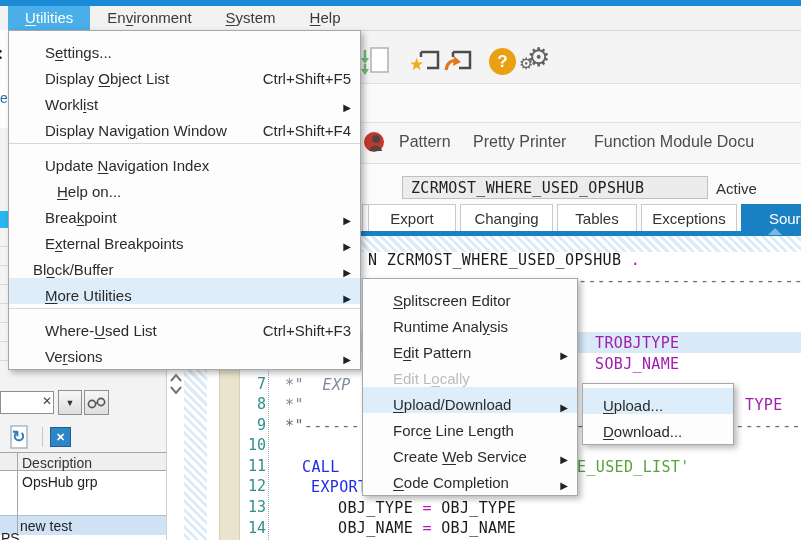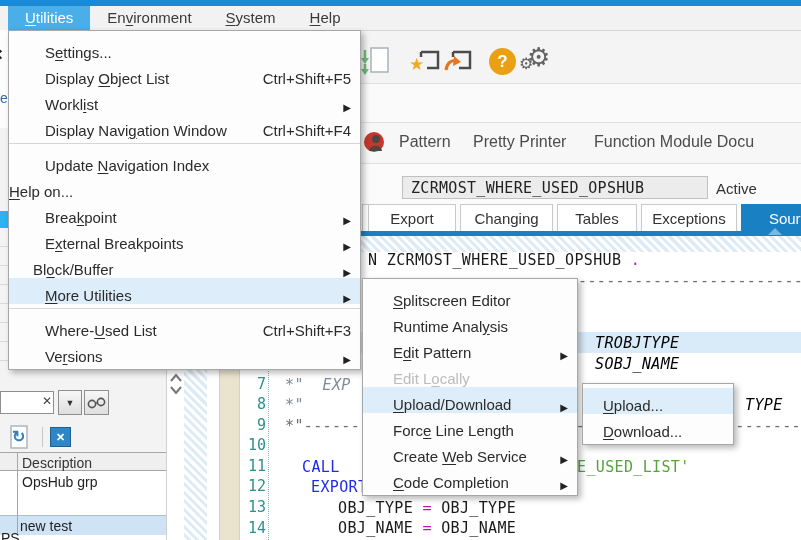--- a/index.html
+++ b/index.html
@@ -23,21 +23,21 @@
   .mi .rt{margin-left:18px;white-space:nowrap}
   .mi .arr{font-size:10px;color:#222}
   .msep{height:1px;background:#d6d6d6;margin:4px 0}
   
   .tab{position:absolute;top:204px;height:27px;background:#fff;border:1px solid #c9c9c9;border-bottom:none;
        display:flex;align-items:center;justify-content:center;font-size:15px;color:#333;z-index:3;box-sizing:border-box;cursor:default}
   .tab.sel{background:#1a80c4;border-color:#1a80c4;color:#fff}
   
   .cf{position:absolute;font:15px "DejaVu Sans Mono",monospace;letter-spacing:.35px;white-space:pre;z-index:2}
   .c-plain{color:#1a1a1a}.c-punct{color:#b618b6}.c-kw{color:#1e2bea}.c-str{color:#57a33c}
-  .c-dash{color:#6e6e6e}.c-cmt{color:#7f8b99;font-style:italic}.c-type{color:#000000;font-style:italic}
+  .c-dash{color:#6e6e6e}.c-cmt{color:#7f8b99;font-style:italic}.c-type{color:#a21caf;}
   .gnum{position:absolute;left:240px;width:26px;text-align:right;font:15px "DejaVu Sans Mono",monospace;color:#2f8f8f;z-index:2}
   .hatch{background:repeating-linear-gradient(45deg,#ffffff 0px,#ffffff 3px,#dcebf6 3px,#dcebf6 6px)}
   
   .btn-gray{background:linear-gradient(#f7f7f7,#dedede);border:1px solid #8f8f8f;box-sizing:border-box;
             display:flex;align-items:center;justify-content:center}
 </style>
 </head>
 <body>
 
 <div id="topstrip" class="abs"></div>
@@ -215,21 +215,21 @@
       <span class="rt arr">▶</span>
     </div>
     <div class="mi" style="padding-left: 36px;">
       <span class="lbl">Display Navi<u>g</u>ation Window</span>
       <span class="rt">Ctrl+Shift+F4</span>
     </div>
     <div class="msep"></div>
     <div class="mi" style="padding-left: 36px;">
       <span class="lbl">Update <u>N</u>avigation Index</span>
     </div>
-    <div class="mi" style="">
+    <div class="mi" style=" margin-left: 48px;">
       <span class="lbl"><u>H</u>elp on...</span>
     </div>
     <div class="mi" style="padding-left: 36px;">
       <span class="lbl">Brea<u>k</u>point</span>
       <span class="rt arr">▶</span>
     </div>
     <div class="mi" style="padding-left: 36px;">
       <span class="lbl">E<u>x</u>ternal Breakpoints</span>
       <span class="rt arr">▶</span>
     </div>

